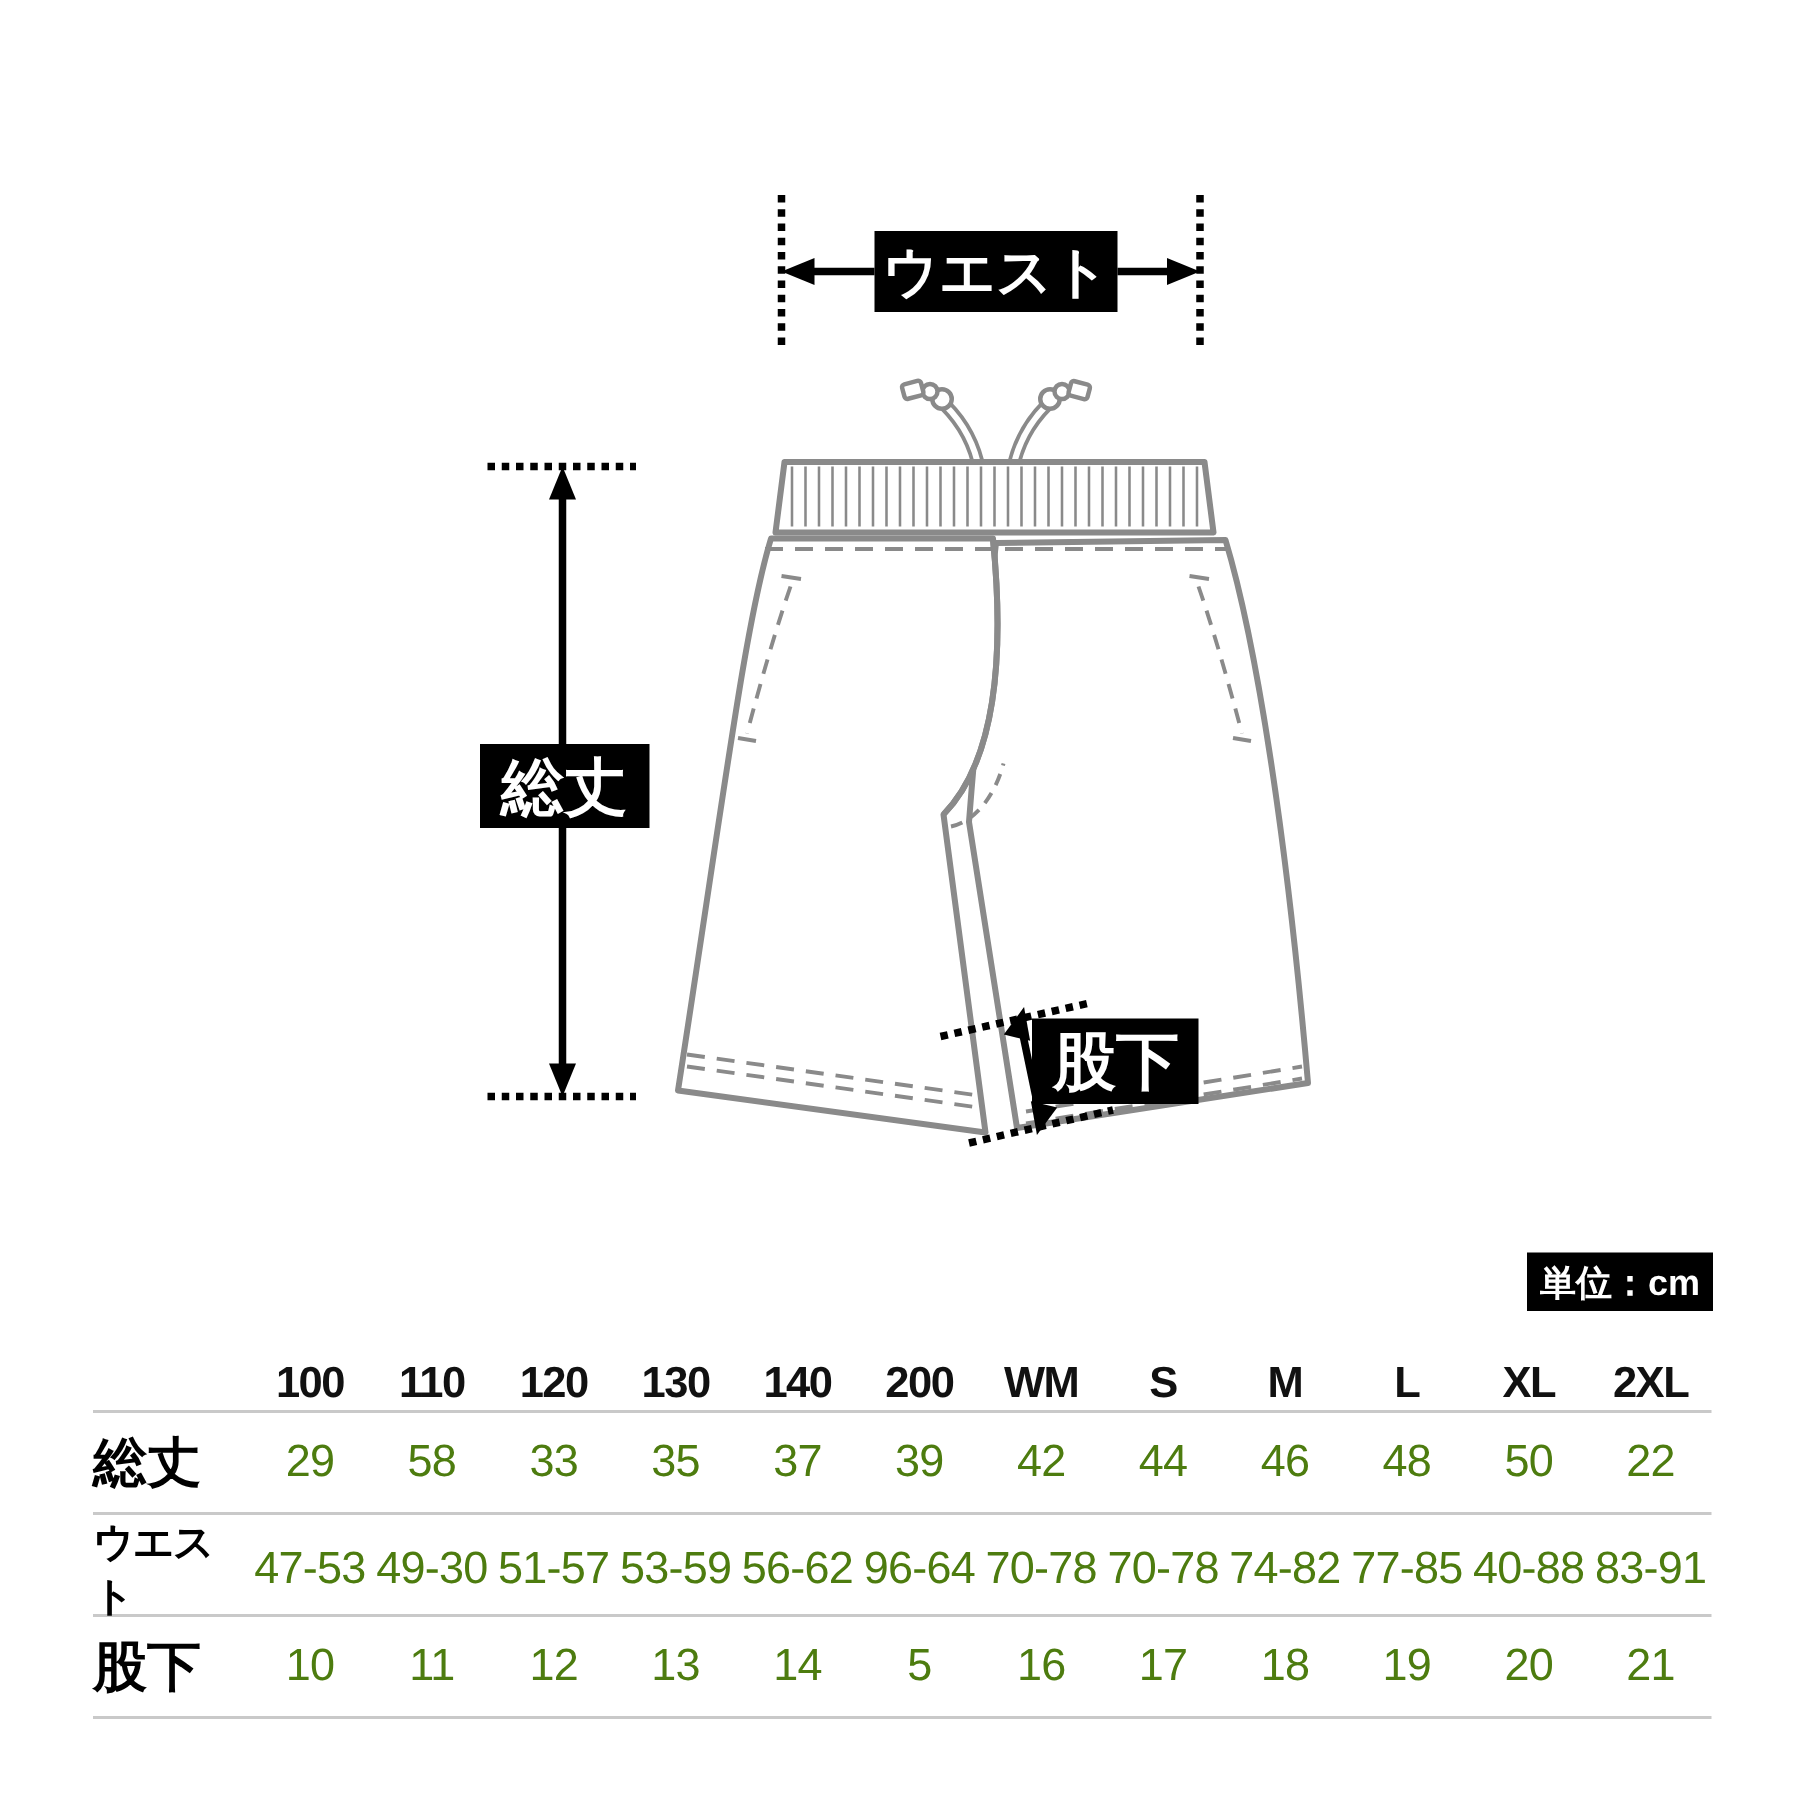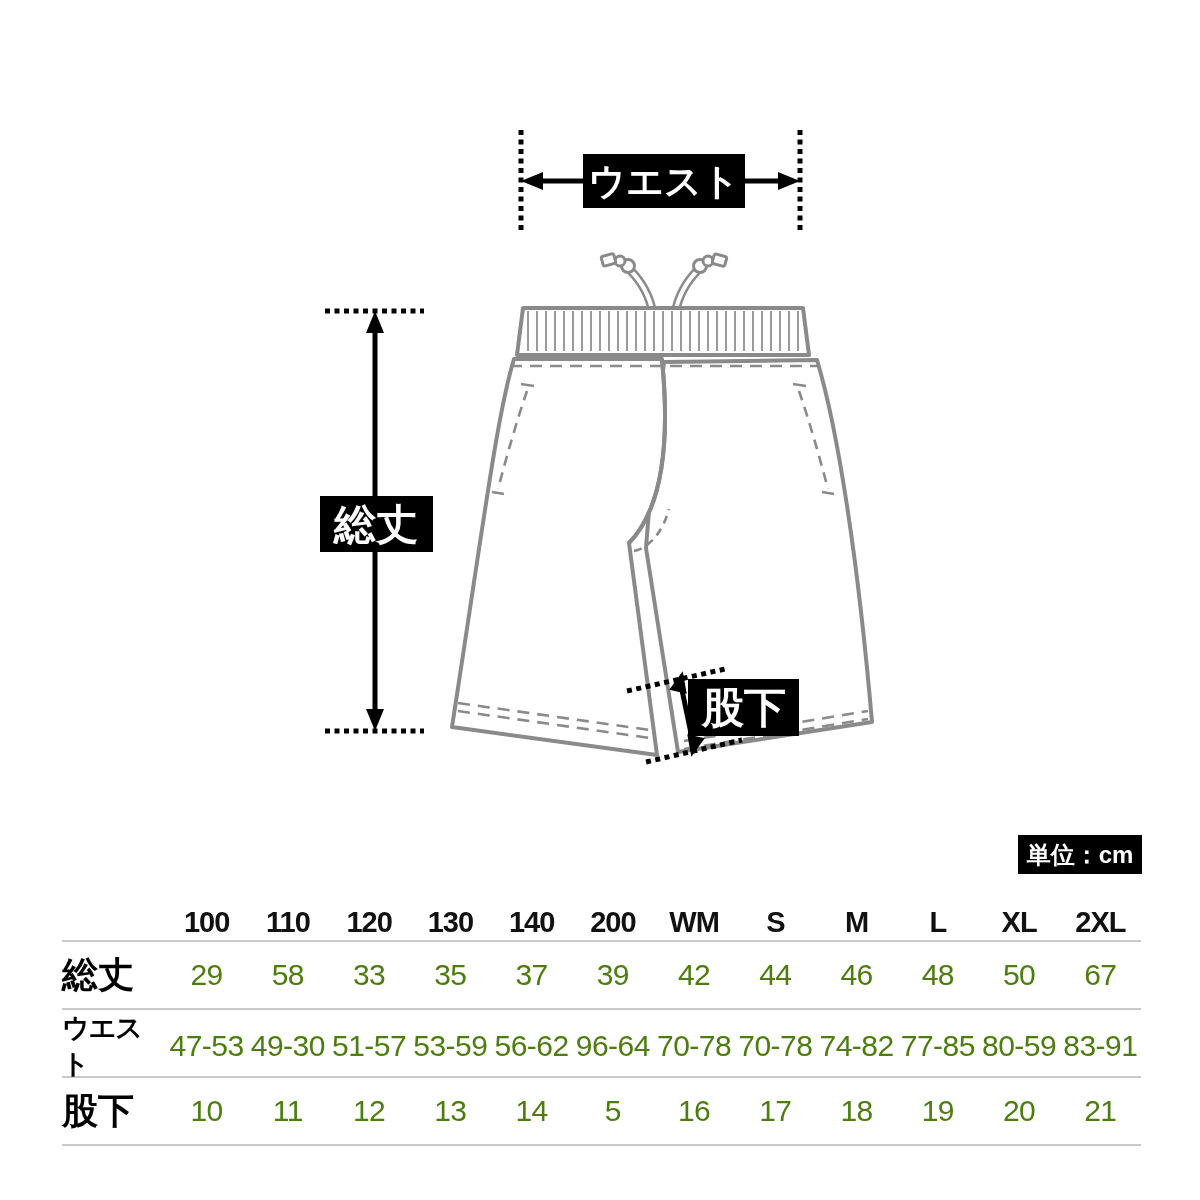--- a/index.html
+++ b/index.html
@@ -143,36 +143,36 @@
     <div class="c v">58</div>
     <div class="c v">33</div>
     <div class="c v">35</div>
     <div class="c v">37</div>
     <div class="c v">39</div>
     <div class="c v">42</div>
     <div class="c v">44</div>
     <div class="c v">46</div>
     <div class="c v">48</div>
     <div class="c v">50</div>
-    <div class="c v">67</div>
+    <div class="c v">22</div>
   </div>
 
   <div class="tr">
     <div class="tl sm">ウエスト</div>
     <div class="c v">47-53</div>
     <div class="c v">49-30</div>
     <div class="c v">51-57</div>
     <div class="c v">53-59</div>
     <div class="c v">56-62</div>
     <div class="c v">96-64</div>
     <div class="c v">70-78</div>
     <div class="c v">70-78</div>
     <div class="c v">74-82</div>
     <div class="c v">77-85</div>
-    <div class="c v">80-59</div>
+    <div class="c v">40-88</div>
     <div class="c v">83-91</div>
   </div>
 
   <div class="tr">
     <div class="tl lg">股下</div>
     <div class="c v">10</div>
     <div class="c v">11</div>
     <div class="c v">12</div>
     <div class="c v">13</div>
     <div class="c v">14</div>

